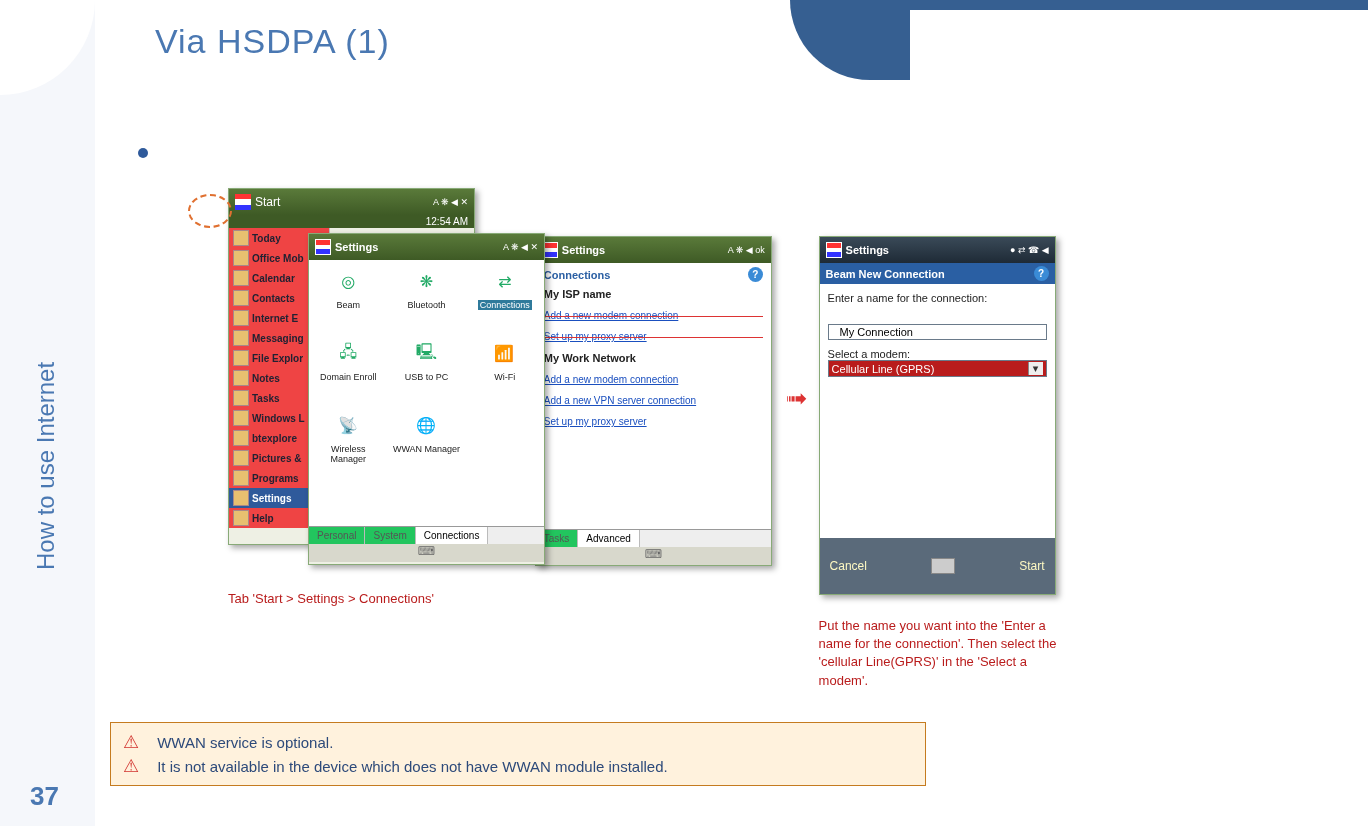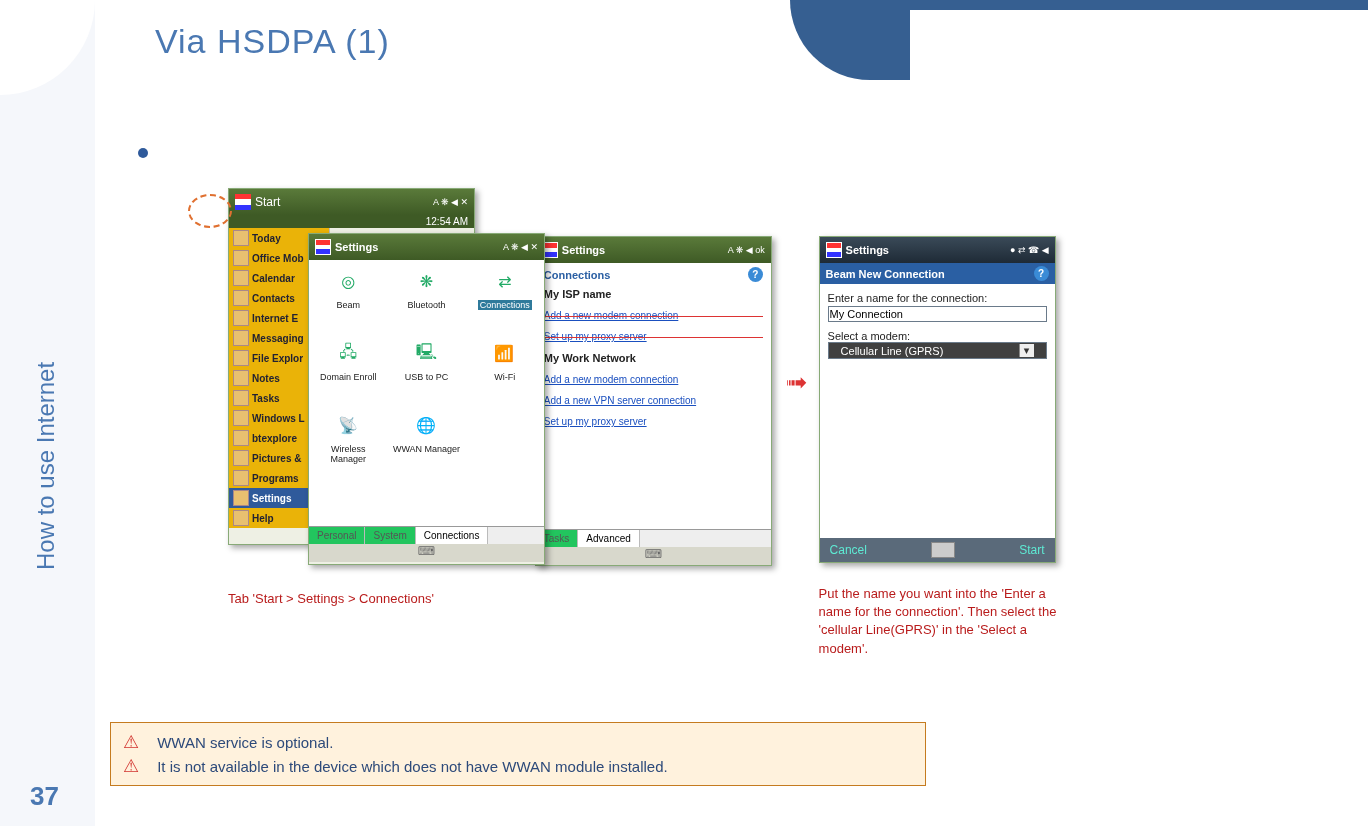--- a/index.html
+++ b/index.html
@@ -21,21 +21,21 @@
   .caption{font-size:13px;color:#b91c1c;margin-top:22px;max-width:260px;line-height:1.4}
   
   .device{width:235px;border:1px solid #8a7;background:#eef0e4;font-size:11px;color:#222;box-shadow:3px 3px 6px rgba(0,0,0,.35)}
   .wm-title{display:flex;align-items:center;background:linear-gradient(#5a7a3a,#3e5a25);color:#fff;padding:3px 6px;height:20px}
   .wm-title .sp{flex:1}
   .wm-title .flag{width:14px;height:14px;margin-right:4px;background:linear-gradient(#f33,#f33 33%,#fff 33%,#fff 66%,#33f 66%);border:1px solid #fff}
   
   .shot1{position:relative;width:260px;height:380px}
   .shot1 .devA{position:absolute;left:0;top:0;width:245px;height:355px}
   .shot1 .devB{position:absolute;left:80px;top:45px;width:235px;height:330px;z-index:2}
-  .startcol{background:#eab308;width:100px;border-right:1px solid #bbb;height:300px;overflow:hidden}
+  .startcol{background:#ef4444;width:100px;border-right:1px solid #bbb;height:300px;overflow:hidden}
   .startcol .item{display:flex;align-items:center;padding:2px 4px;font-size:10px;font-weight:bold;color:#223;white-space:nowrap}
   .startcol .item.sel{background:#2f5a9b;color:#fff}
   .startcol .ico{width:14px;height:14px;margin-right:3px;background:#e8c070;border:1px solid #a88}
   .devA .startbar{display:flex;align-items:center;background:linear-gradient(#5a7a3a,#3e5a25);color:#fff;padding:2px 6px;height:22px;font-size:12px}
   .devA .startbar .flag{width:16px;height:16px;margin-right:4px;background:linear-gradient(#f33,#f33 33%,#fff 33%,#fff 66%,#33f 66%)}
   .devA .startbar .sp{flex:1}
   .devA .startbar .stat{font-size:9px;display:flex;gap:2px;align-items:center}
   .devA .time{font-size:10px;color:#fff;text-align:right;padding:1px 6px;background:#3e5a25}
   .settings-grid{background:#fff;height:260px;padding:6px 0 0 0;display:grid;grid-template-columns:repeat(3,1fr);grid-auto-rows:72px;justify-items:center;align-items:start}
   .sicon{display:flex;flex-direction:column;align-items:center;font-size:9px;text-align:center;width:70px}
@@ -51,24 +51,24 @@
   .shot2 .hdr{color:#2a5fa3;font-weight:bold;margin-bottom:4px;display:flex;align-items:center}
   .shot2 .hdr .qm{margin-left:auto;width:15px;height:15px;border-radius:50%;background:#3a8bd6;color:#fff;font-size:10px;text-align:center;line-height:15px}
   .shot2 .grp{font-weight:bold;margin-top:6px}
   .shot2 a.lnk{color:#1a4fbf;text-decoration:underline;display:block;font-size:10px;margin:10px 0}
   .strike{position:relative}
   .strike::after{content:"";position:absolute;left:0;right:0;top:50%;border-top:1.5px solid #d33}
   
   .shot3 .bluebar{background:#2a5fa3;color:#fff;font-weight:bold;padding:3px 6px;font-size:11px;display:flex;align-items:center}
   .shot3 .bluebar .qm{margin-left:auto;width:15px;height:15px;border-radius:50%;background:#3a8bd6;color:#fff;font-size:10px;text-align:center;line-height:15px}
   .shot3 .form{background:#fff;height:238px;padding:8px;font-size:11px}
-  .shot3 input.tx{width:100%;box-sizing:border-box;border:1px solid #6a7a8a;padding:1px 1px;font-size:11px;margin:2px 0 8px}
-  .shot3 .sel{background:#404040;color:#fff;border:1px solid #6a7a8a;padding:1px 12px;display:flex;align-items:center}
+  .shot3 input.tx{width:100%;box-sizing:border-box;border:1px solid #6a7a8a;padding:1px 11px;font-size:11px;margin:20px 0 8px}
+  .shot3 .sel{background:#b91c1c;color:#fff;border:1px solid #6a7a8a;padding:1px 3px;display:flex;align-items:center}
   .shot3 .sel .dd{margin-left:auto;background:#eee;color:#333;width:14px;text-align:center;border-left:1px solid #888}
-  .shot3 .footer{background:#5a6a7a;color:#5eead4;display:flex;align-items:center;padding:4px 10px;font-size:12px}
+  .shot3 .footer{background:#5a6a7a;color:#fef9c3;display:flex;align-items:center;padding:20px 10px;font-size:12px}
   .shot3 .footer .sp{flex:1}
   .shot3 .footer .kb{width:22px;height:14px;background:#ccc;border:1px solid #888}
   .shot3 .wm-title{background:linear-gradient(#3a4a58,#1e2a36)}
   
   .warnbox{position:absolute;left:110px;top:722px;width:790px;border:1px solid #c57b1f;background:#fff2dd;padding:6px 12px;font-size:15px;color:#2d4a7a}
   .warnrow{display:flex;align-items:center;margin:2px 0}
   .warnrow .tri{color:#d1332e;font-size:18px;margin-right:18px}
 </style>
 </head>
 <body>

